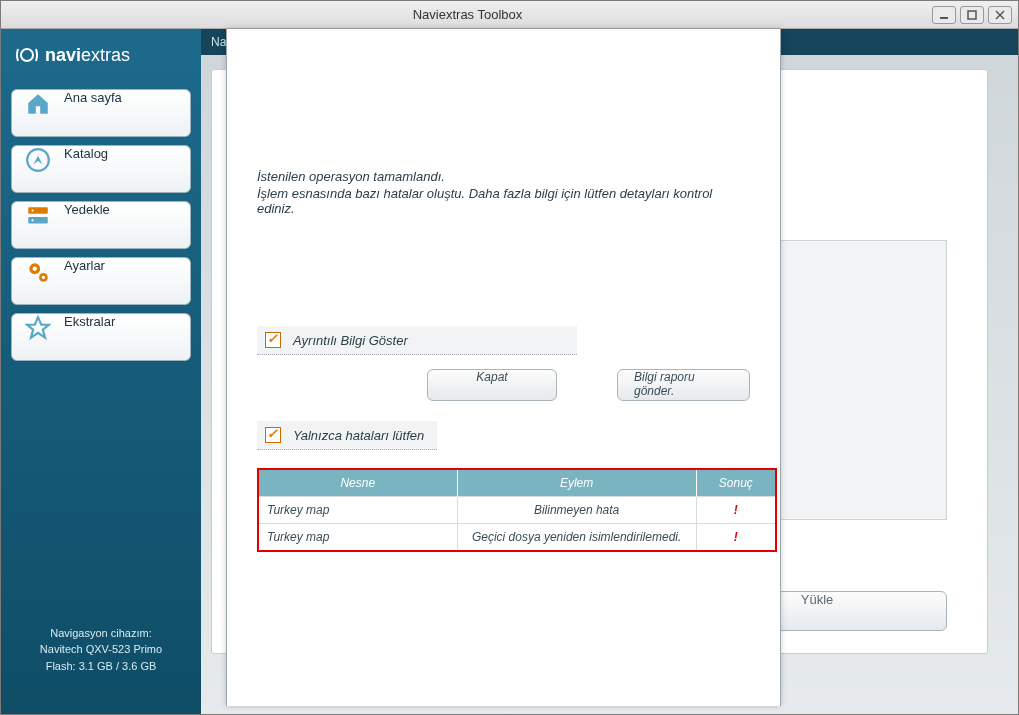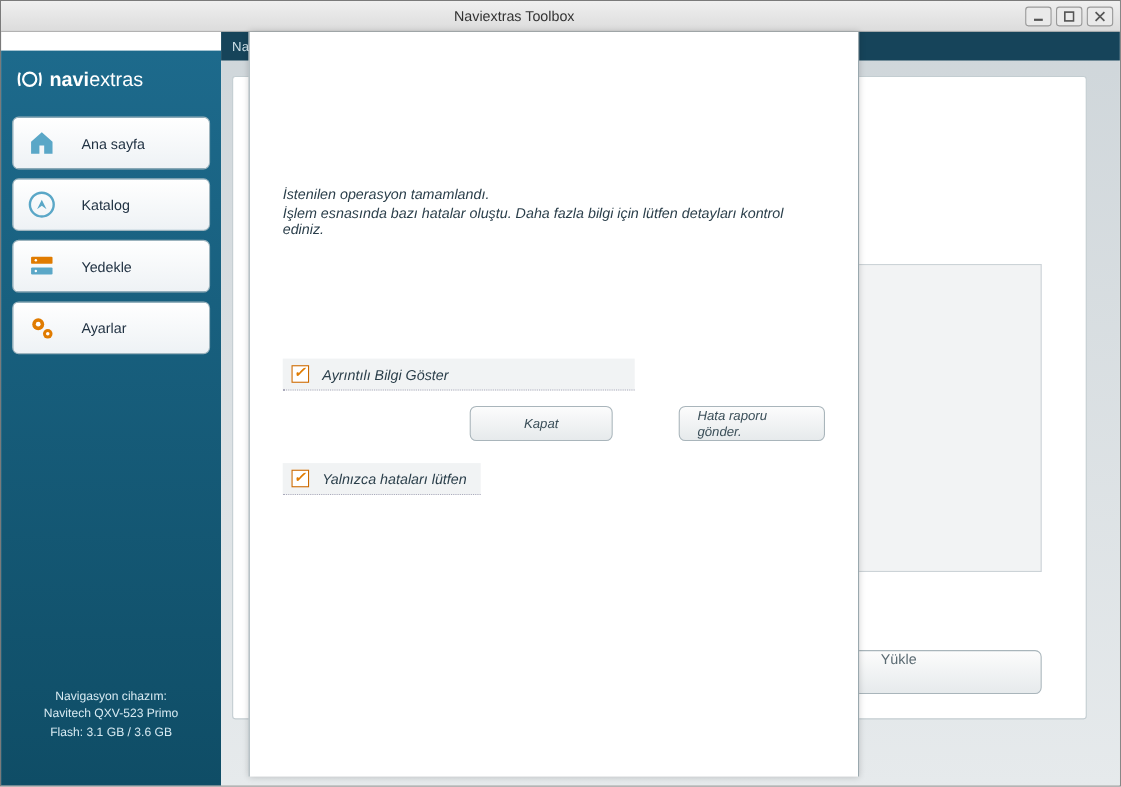--- a/index.html
+++ b/index.html
@@ -7,24 +7,24 @@
 
 .window { width: 1019px; height: 715px; background: #fff; border: 1px solid #7a7a7a; position: relative; }
 
 .titlebar { height: 28px; background: linear-gradient(#efefef,#dcdcdc); border-bottom: 1px solid #aaa; display: flex; align-items: center; padding: 0 6px; }
 .titlebar .title { flex: 1; text-align: center; font-size: 13px; color: #333; }
 .win-btn { width: 24px; height: 18px; border: 1px solid #999; background: #eaeaea; margin-left: 4px; display: flex; align-items: center; justify-content: center; border-radius: 3px; }
 .win-btn svg { display: block; }
 
 .app-body { position: absolute; top: 28px; left: 0; right: 0; bottom: 0; display: flex; }
 
-.sidebar { width: 200px; background: linear-gradient(#1d6a8c,#0f4d66); color: #fff; display: flex; flex-direction: column; padding-top: 8px; margin-top: 17px; }
+.sidebar { width: 200px; background: linear-gradient(#1d6a8c,#0f4d66); color: #fff; display: flex; flex-direction: column; padding-top: 8px; }
 .logo { display: flex; align-items: center; gap: 6px; padding: 6px 14px 18px; font-size: 18px; font-weight: 300; }
 .logo .bold { font-weight: 600; }
-.nav-item { margin: 4px 10px; height: 48px; background: linear-gradient(#fff,#eef2f5); border: 1px solid #9db4be; border-radius: 6px; display: flex; align-items: center; gap: 22px; padding: 0 12px; color: #234; font-size: 13px; cursor: pointer; }
+.nav-item { margin: 4px 10px; height: 48px; background: linear-gradient(#fff,#eef2f5); border: 1px solid #9db4be; border-radius: 6px; display: flex; align-items: flex-start; gap: 12px; padding: 0 12px; color: #234; font-size: 13px; cursor: pointer; }
 .nav-item.active { color: #e07b00; font-weight: bold; }
 .nav-icon { width: 28px; height: 28px; display: flex; align-items: center; justify-content: center; }
 .device-info { margin-top: auto; text-align: center; font-size: 11px; padding: 20px 10px 40px; line-height: 1.5; color: #d7eaf2; }
 
 .main { flex: 1; background: linear-gradient(#cfd6da,#e6eaec); position: relative; }
 .main-header { height: 26px; background: #16445a; color: #cfe2ea; font-size: 12px; padding-left: 10px; display: flex; align-items: center; }
 
 .content-card { position: absolute; top: 40px; left: 10px; right: 30px; bottom: 60px; background: #fff; border: 1px solid #c3cdd1; border-radius: 3px; }
 .inner-box { position: absolute; top: 170px; right: 40px; width: 300px; height: 280px; background: #f2f3f4; border: 1px solid #ccd3d7; }
 .install-btn { position: absolute; bottom: 22px; right: 40px; width: 260px; height: 40px; border: 1px solid #a9b5bb; border-radius: 6px; background: linear-gradient(#fcfcfc,#e6eaec); color: #5a6a72; font-size: 13px; display: flex; align-items: flex-start; justify-content: center; cursor: pointer; }
@@ -32,21 +32,21 @@
 .modal { position: absolute; top: 28px; left: 225px; width: 555px; bottom: 8px; background: #fff; border-left: 1px solid #9aa8ae; border-right: 1px solid #9aa8ae; box-shadow: 0 0 6px rgba(0,0,0,0.2); z-index: 10; padding: 0; }
 .modal-inner { padding: 140px 30px 0 30px; font-size: 13px; color: #2a3e4a; font-style: italic; }
 .msg-line { margin-bottom: 2px; }
 
 .check-row { display: flex; align-items: center; gap: 12px; margin-top: 110px; background: #f1f3f4; border-bottom: 1px dotted #aab; padding: 6px 8px; width: 320px; font-size: 13px; color: #2a3e4a; }
 .check-row.second { margin-top: 20px; width: 180px; }
 .checkbox { width: 16px; height: 16px; border: 1px solid #cc6a00; position: relative; background: #fff; }
 .checkbox::after { content: "✓"; color: #e07b00; font-size: 13px; position: absolute; top: -2px; left: 1px; font-weight: bold; }
 
 .btn-row { display: flex; gap: 60px; margin: 14px 0 0 170px; }
-.dlg-btn { min-width: 130px; height: 32px; border: 1px solid #a9b5bb; border-radius: 6px; background: linear-gradient(#fcfcfc,#e6eaec); color: #3a4e58; font-size: 12px; display: flex; align-items: center; justify-content: center; cursor: pointer; padding: 0 16px; }
+.dlg-btn { min-width: 130px; height: 32px; border: 1px solid #a9b5bb; border-radius: 6px; background: linear-gradient(#fcfcfc,#e6eaec); color: #3a4e58; font-size: 12px; display: flex; justify-content: center; cursor: pointer; padding: 0 16px; }
 
 .err-table { margin: 18px 0 0 0; border: 2px solid #e20000; width: 520px; border-collapse: collapse; font-size: 12px; }
 .err-table th { background: #79b4c0; color: #fff; font-weight: normal; padding: 6px 8px; border-right: 1px solid #fff; }
 .err-table th:last-child { border-right: none; }
 .err-table td { padding: 6px 8px; color: #3a4e58; border-top: 1px solid #d6dde0; border-right: 1px solid #d6dde0; }
 .err-table td:last-child { border-right: none; text-align: center; color: #d00; font-weight: bold; }
 .col-action { text-align: center; }
 
 </style>
 </head>
@@ -116,20 +116,28 @@
         <span class="nav-icon">
             <svg width="26" height="26" viewBox="0 0 24 24">
               <circle cx="9" cy="9" r="5" fill="#e07b00"></circle>
               <circle cx="9" cy="9" r="2" fill="#fff"></circle>
               <circle cx="17" cy="17" r="4" fill="#e07b00"></circle>
               <circle cx="17" cy="17" r="1.5" fill="#fff"></circle>
             </svg>
           </span>
         <span>Ayarlar</span>
       </div>
+      <div class="nav-item">
+        <span class="nav-icon">
+            <svg width="26" height="26" viewBox="0 0 24 24">
+              <path d="M12 2 L15 9 L22 9 L16.5 13.5 L18.5 21 L12 16.5 L5.5 21 L7.5 13.5 L2 9 L9 9 Z" fill="none" stroke="#5aa7c7" stroke-width="2"></path>
+            </svg>
+          </span>
+        <span>Ekstralar</span>
+      </div>
 
       <div class="device-info">
         <div>Navigasyon cihazım:</div>
         <div>Navitech QXV-523 Primo</div>
         <div>Flash: 3.1 GB / 3.6 GB</div>
       </div>
     </div>
 
     <div class="main">
       <div class="main-header">
@@ -152,24 +160,43 @@
       <div class="check-row">
         <span class="checkbox"></span>
         <span>Ayrıntılı Bilgi Göster</span>
       </div>
 
       <div class="btn-row">
         <div class="dlg-btn">
           <span>Kapat</span>
         </div>
         <div class="dlg-btn">
-          <span>Hata raporu gönder.</span>
+          <span>Bilgi raporu gönder.</span>
         </div>
       </div>
 
       <div class="check-row second">
         <span class="checkbox"></span>
         <span>Yalnızca hataları lütfen</span>
       </div>
 
+      <table class="err-table">
+        <tbody>
+            <tr>
+          <th style="width:200px">Nesne</th>
+          <th style="width:240px">Eylem</th>
+          <th style="width:80px">Sonuç</th>
+        </tr>
+        <tr>
+          <td>Turkey map</td>
+          <td class="col-action">Bilinmeyen hata</td>
+          <td>!</td>
+        </tr>
+        <tr>
+          <td>Turkey map</td>
+          <td class="col-action">Geçici dosya yeniden isimlendirilemedi.</td>
+          <td>!</td>
+        </tr>
+      </tbody>
+        </table>
     </div>
   </div>
 </div>
 
 </body></html>

